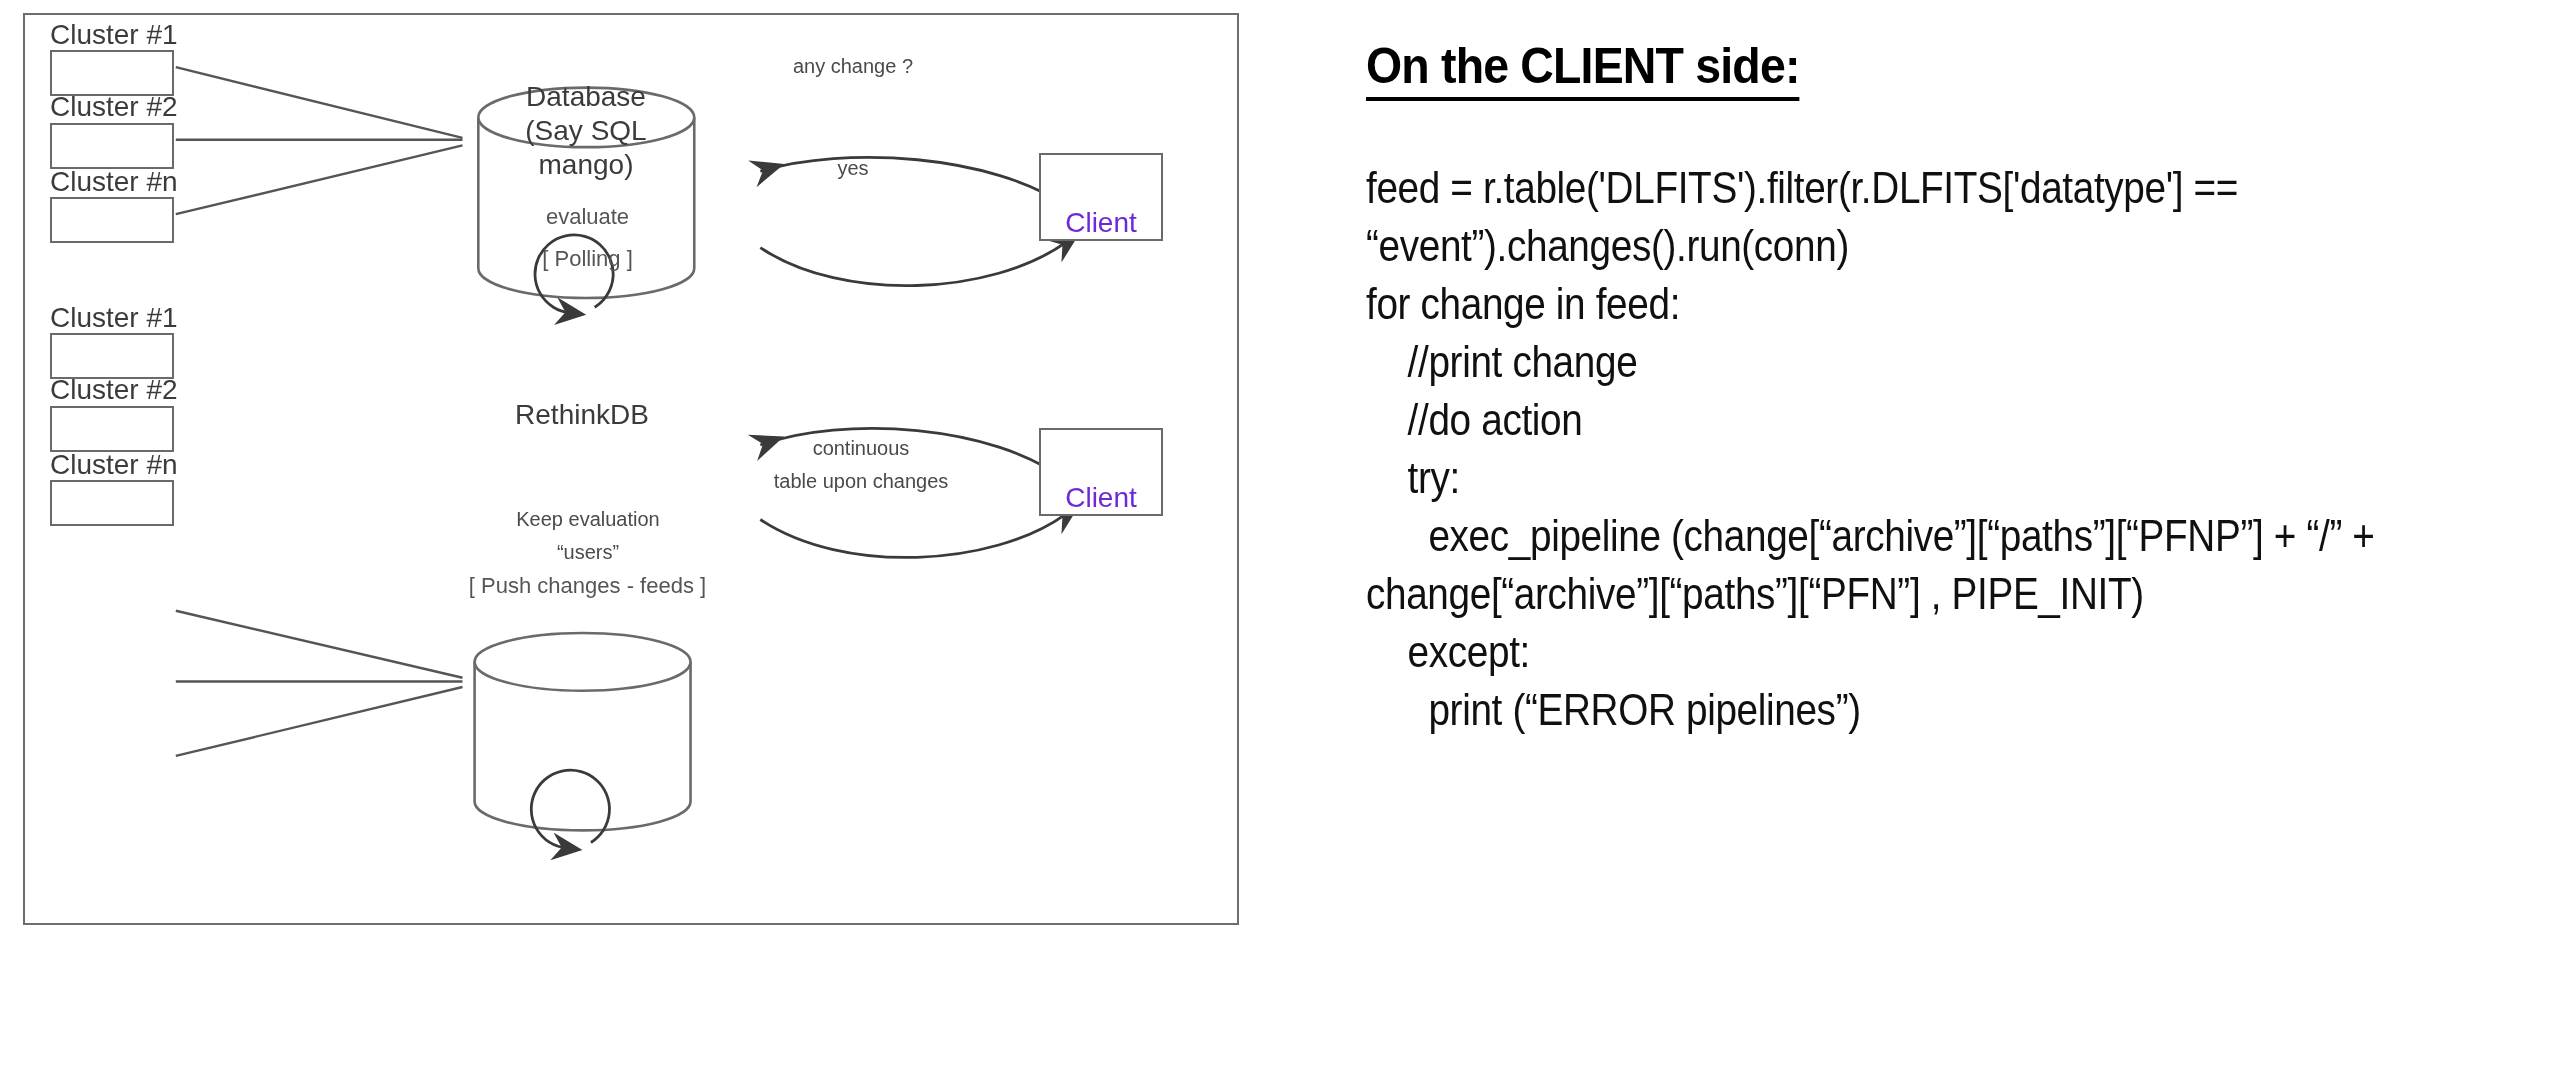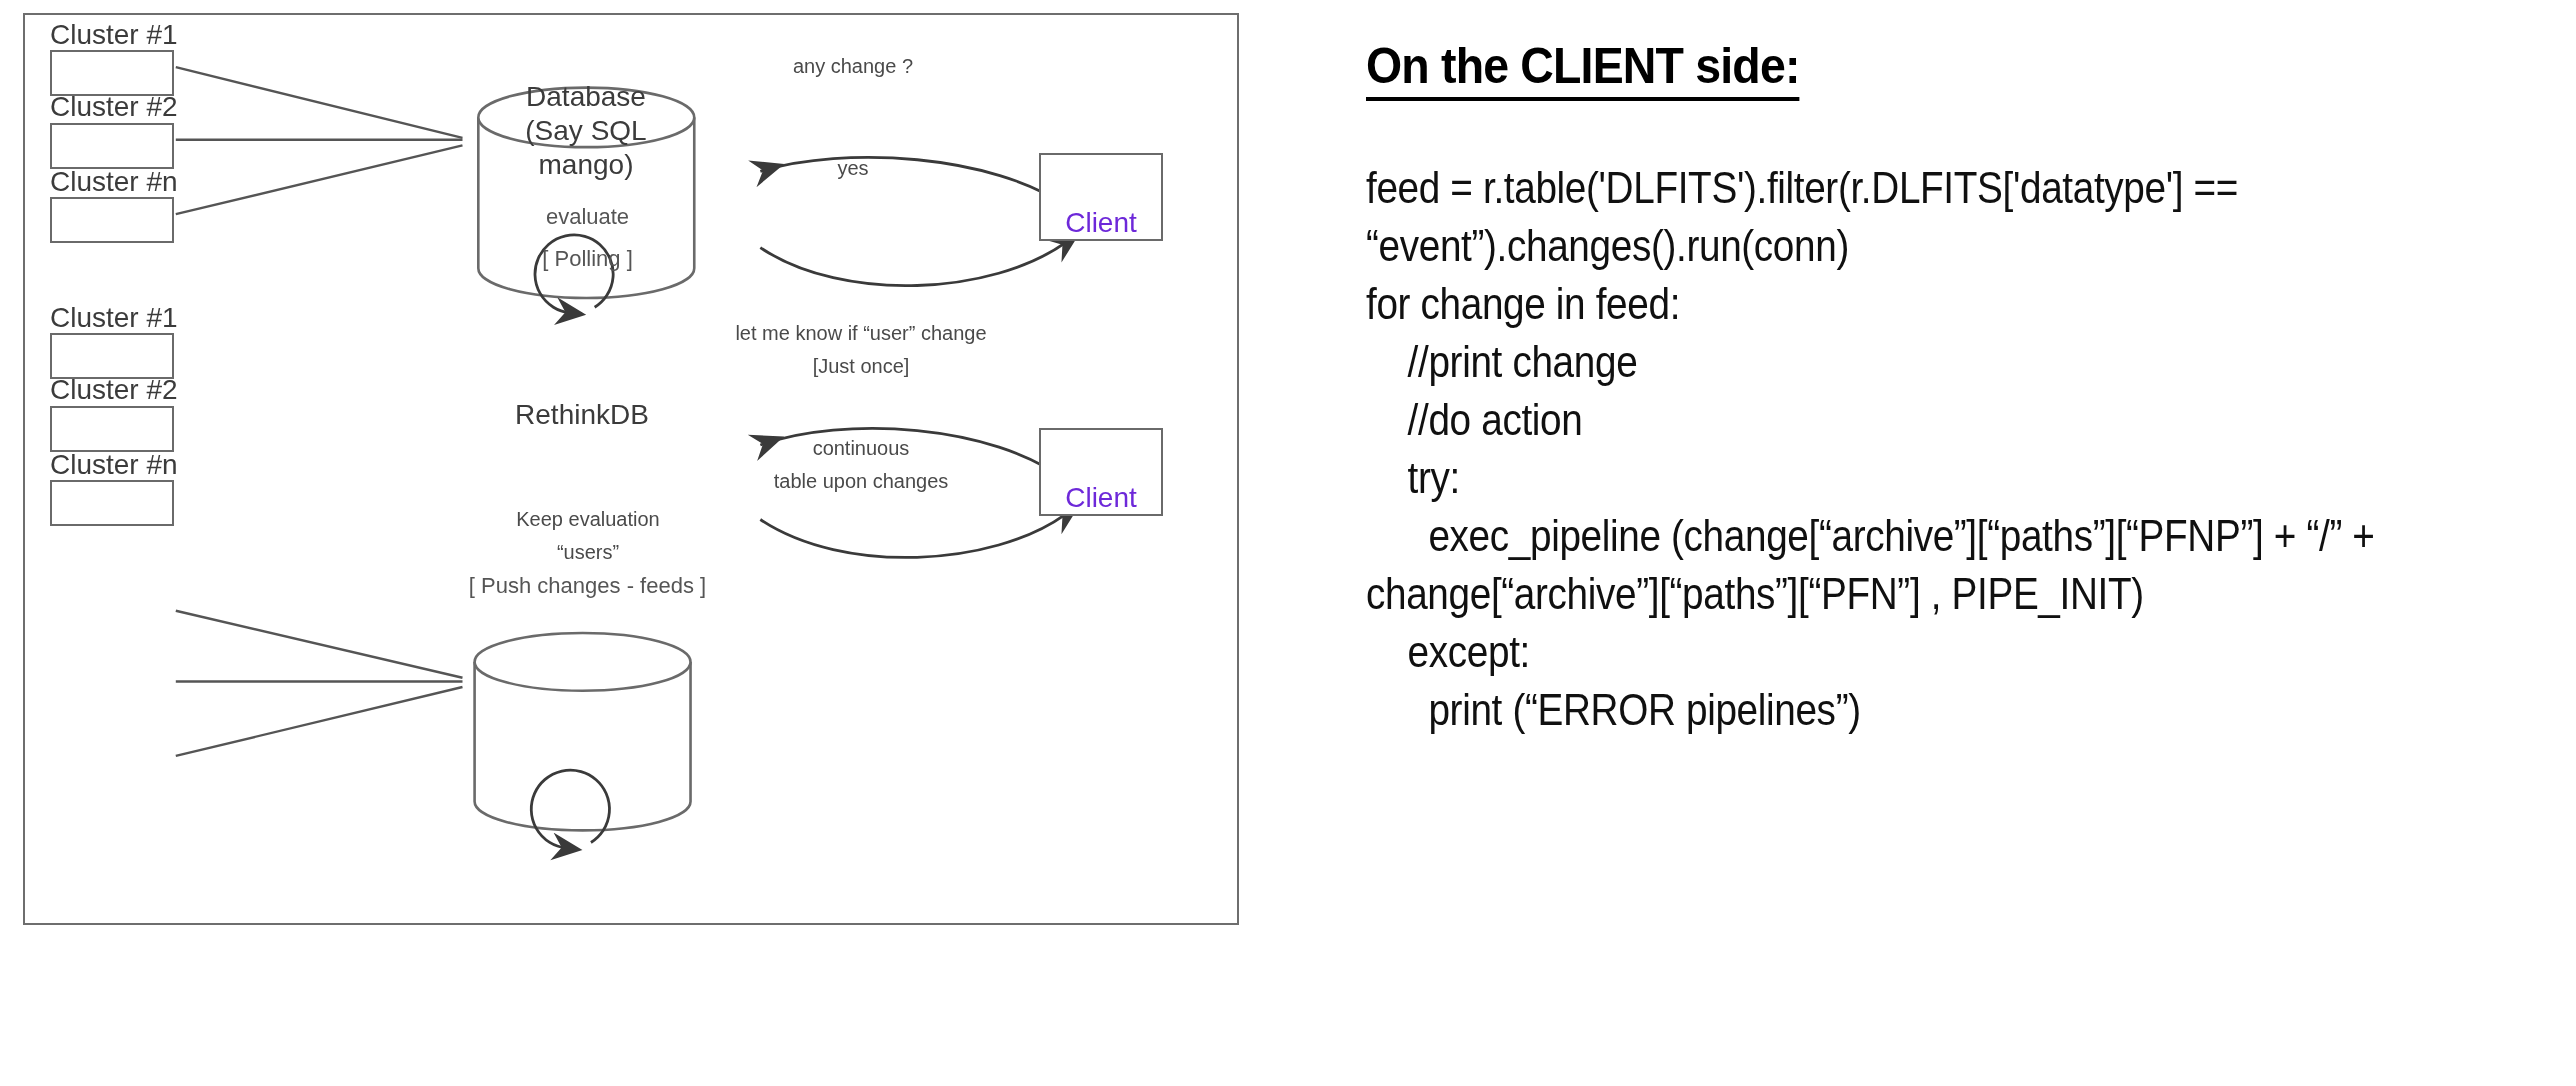--- a/index.html
+++ b/index.html
@@ -207,22 +207,20 @@
   <div class="cluster-box" style="left:25px; top:318px;"></div>
 
   <div class="cluster-label" style="left:25px; top:359px;">Cluster #2</div>
   <div class="cluster-box" style="left:25px; top:391px;"></div>
 
   <div class="cluster-label" style="left:25px; top:434px;">Cluster #n</div>
   <div class="cluster-box" style="left:25px; top:465px;"></div>
 
   <div class="db-text" style="left:449px; top:383px; width:216px;">RethinkDB</div>
 
-  <div class="edge-label" style="left:622px; top:302px; width:428px;">let me know if “user” change
-[Just once]</div>
 
   <div class="edge-label" style="left:622px; top:417px; width:428px;">continuous
 table upon changes</div>
 
   <div class="node-box" style="left:1014px; top:413px; width:124px; height:88px;">
     <span>Client</span>
   </div>
 
   <div class="edge-label" style="left:428px; top:488px; width:270px;">Keep evaluation
 “users”</div>

